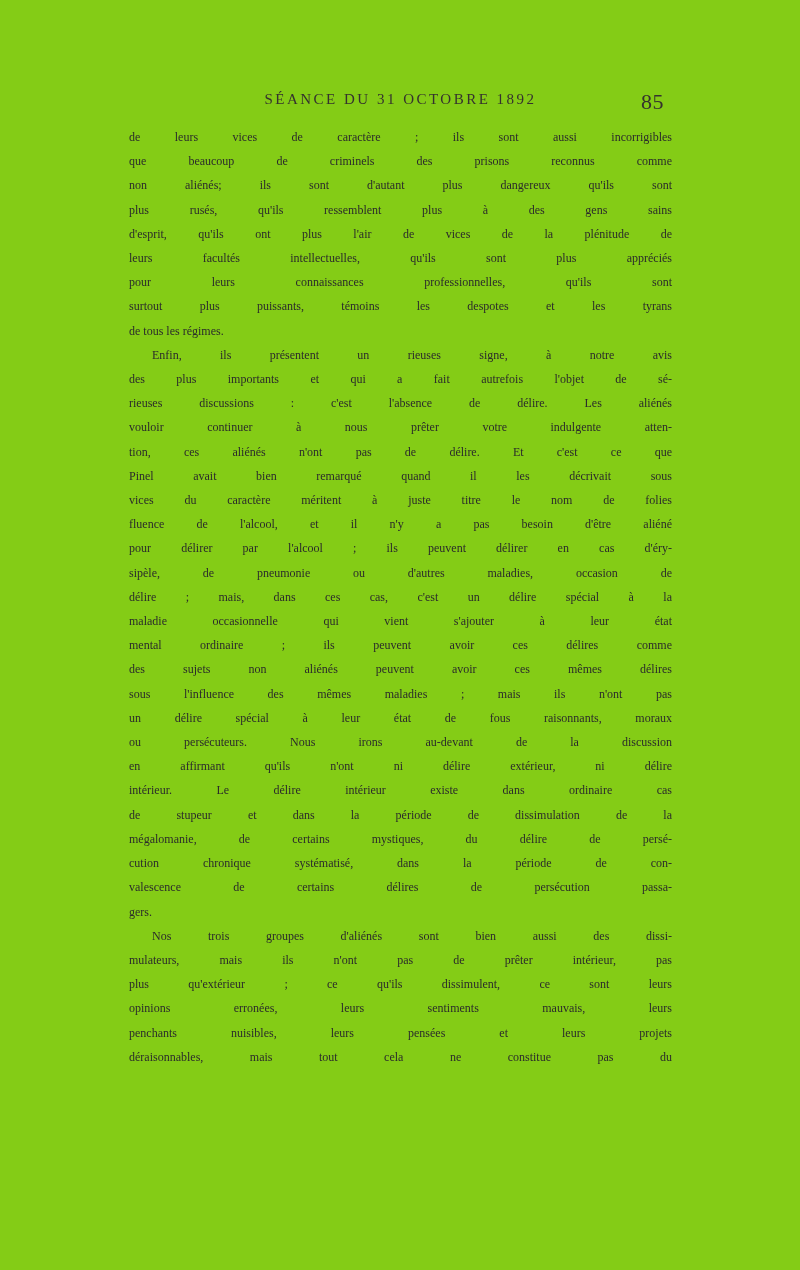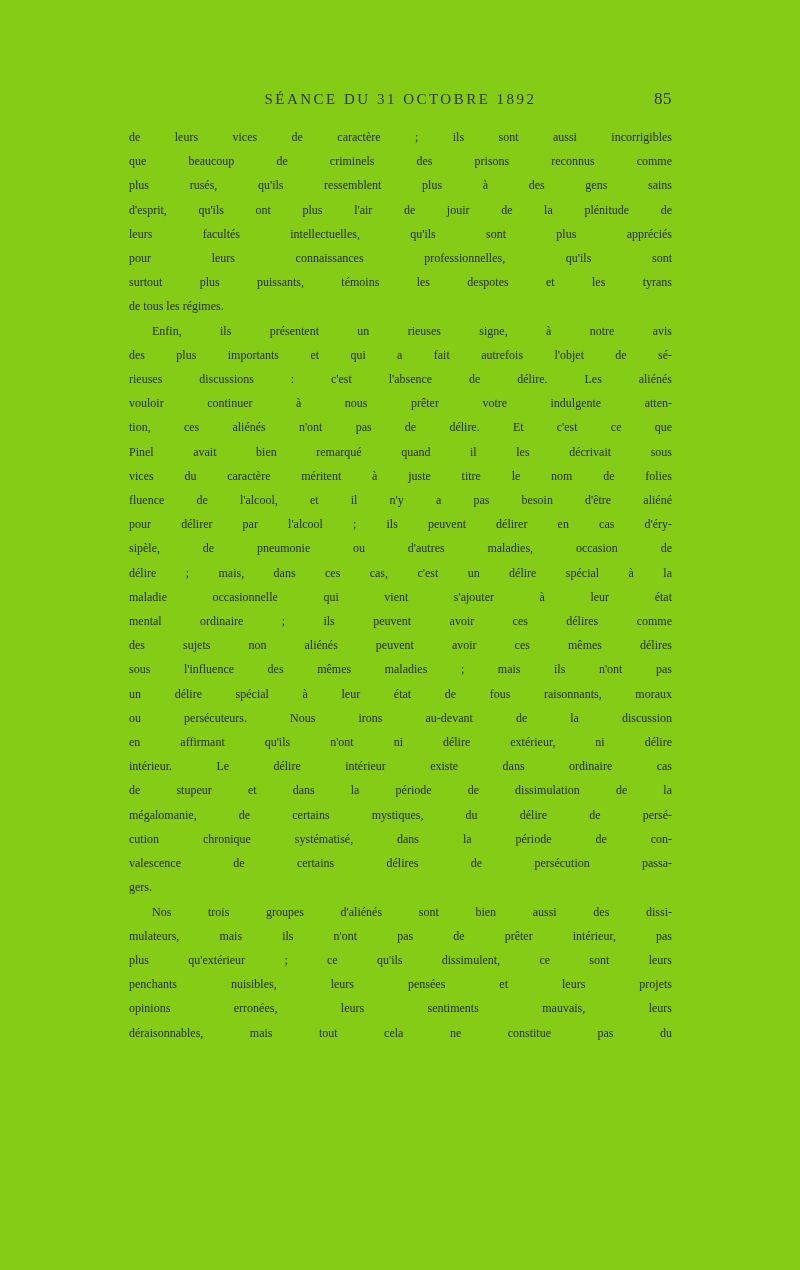--- a/index.html
+++ b/index.html
@@ -29,23 +29,23 @@
     text-align: center;
   }
   .running-title {
     font-size: 15px;
     letter-spacing: 2.5px;
     color: #35322e;
     white-space: nowrap;
   }
   .page-number {
     position: absolute;
-    right: 0;
+    right: 8px;
     top: -1px;
-    font-size: 17px;
+    font-size: 22px;
     letter-spacing: 0.5px;
     color: #35322e;
   }
   .body-text {
     font-size: 12px;
     line-height: 24.2px;
     text-align: justify;
     color: #2b2b2b;
   }
   .line {
@@ -65,22 +65,23 @@
 
 <div class="page">
   <div class="content">
     <div class="header">
       <span class="running-title">SÉANCE DU 31 OCTOBRE 1892</span>
       <span class="page-number">85</span>
     </div>
     <div class="body-text">
         <div class="line">de leurs vices de caractère ; ils sont aussi incorrigibles</div>
         <div class="line">que beaucoup de criminels des prisons reconnus comme</div>
+        <div class="line">non aliénés; ils sont d'autant plus dangereux qu'ils sont</div>
         <div class="line">plus rusés, qu'ils ressemblent plus à des gens sains</div>
-        <div class="line">d'esprit, qu'ils ont plus l'air de jouir de la plénitude de</div>
+        <div class="line">d'esprit, qu'ils ont plus l'air de vices de la plénitude de</div>
         <div class="line">leurs facultés intellectuelles, qu'ils sont plus appréciés</div>
         <div class="line">pour leurs connaissances professionnelles, qu'ils sont</div>
         <div class="line">surtout plus puissants, témoins les despotes et les tyrans</div>
         <div class="line para-end">de tous les régimes.</div>
         <div class="line indent">Enfin, ils présentent un rieuses signe, à notre avis</div>
         <div class="line">des plus importants et qui a fait autrefois l'objet de sé-</div>
         <div class="line">rieuses discussions : c'est l'absence de délire. Les aliénés</div>
         <div class="line">vouloir continuer à nous prêter votre indulgente atten-</div>
         <div class="line">tion, ces aliénés n'ont pas de délire. Et c'est ce que</div>
         <div class="line">Pinel avait bien remarqué quand il les décrivait sous</div>
@@ -98,18 +99,18 @@
         <div class="line">en affirmant qu'ils n'ont ni délire extérieur, ni délire</div>
         <div class="line">intérieur. Le délire intérieur existe dans ordinaire cas</div>
         <div class="line">de stupeur et dans la période de dissimulation de la</div>
         <div class="line">mégalomanie, de certains mystiques, du délire de persé-</div>
         <div class="line">cution chronique systématisé, dans la période de con-</div>
         <div class="line">valescence de certains délires de persécution passa-</div>
         <div class="line para-end">gers.</div>
         <div class="line indent">Nos trois groupes d'aliénés sont bien aussi des dissi-</div>
         <div class="line">mulateurs, mais ils n'ont pas de prêter intérieur, pas</div>
         <div class="line">plus qu'extérieur ; ce qu'ils dissimulent, ce sont leurs</div>
+        <div class="line">opinions erronées, leurs sentiments mauvais, leurs</div>
         <div class="line">penchants nuisibles, leurs pensées et leurs projets</div>
-        <div class="line">opinions erronées, leurs sentiments mauvais, leurs</div>
         <div class="line">déraisonnables, mais tout cela ne constitue pas du</div>
       </div>
   </div>
 </div>
 
 </body></html>

